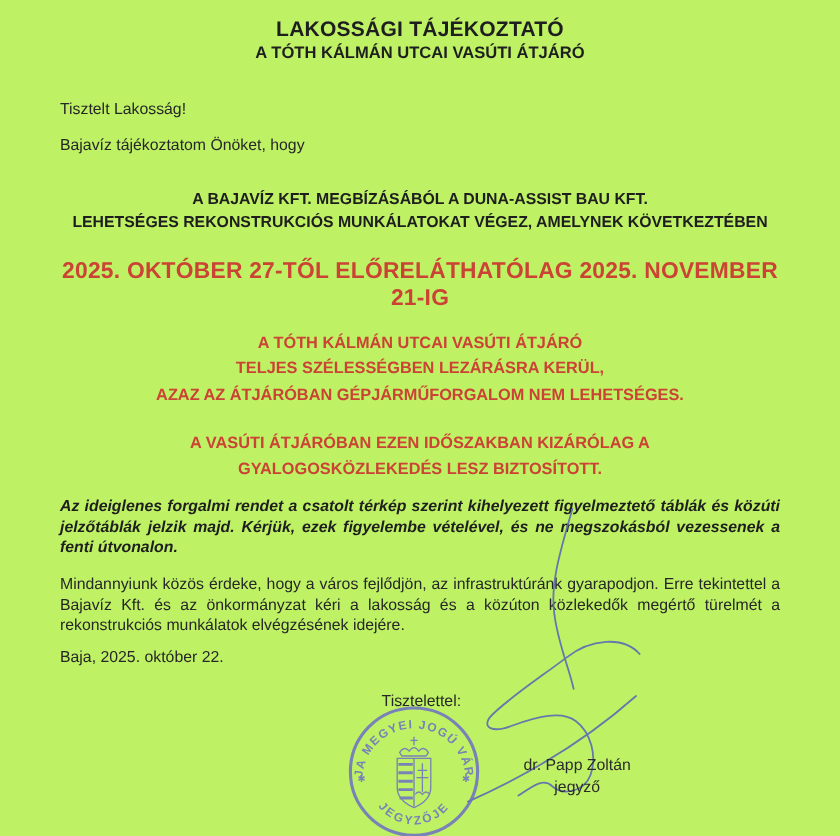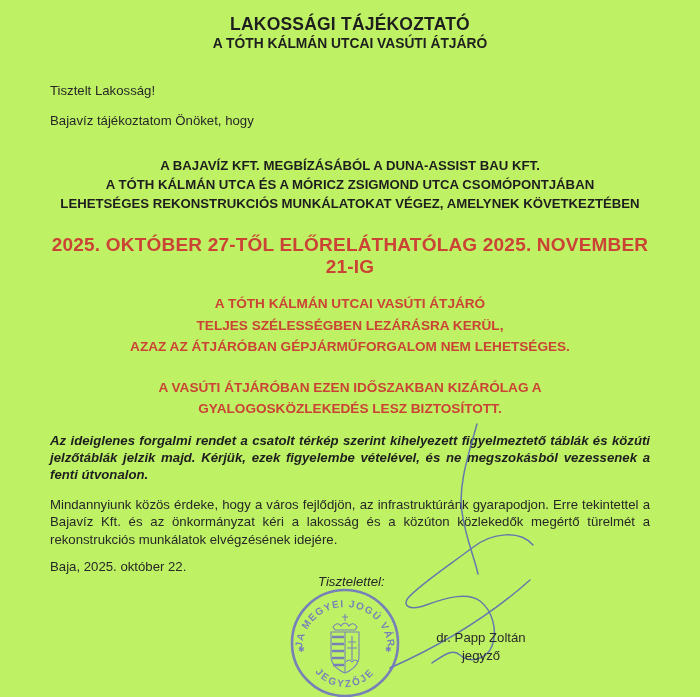--- a/index.html
+++ b/index.html
@@ -20,21 +20,21 @@
   .intro { margin-top: 15px; }
   .center-bold { margin-top: 29px; text-align: center; font-weight: 700; line-height: 1.42; color: #1e1e1e; }
   .red { color: #cb4335; }
   .date-line { margin-top: 21px; text-align: center; font-weight: 700; font-size: 19px; letter-spacing: .2px; }
   .red-block { margin-top: 15px; text-align: center; font-weight: 700; font-size: 13.6px; line-height: 1.58; }
   .red-block.second { margin-top: 19px; }
   .para { margin-top: 12px; text-align: justify; line-height: 1.3; }
   .para.bold-para { font-weight: 700; color: #1e1e1e; font-style: italic; }
   .para.reg { margin-top: 13px; }
   .dateline { margin-top: 11px; }
-  .closing { padding-left: 268px; font-style: italic; }
+  .closing { margin-top: 21px; padding-left: 268px; }
   .signer {
     position: absolute; left: 406px; top: 629px; width: 150px;
     text-align: center; line-height: 1.35; color: #2b2b2b;
   }
   .sig-svg { position: absolute; left: 370px; top: 408px; pointer-events: none; }
   .stamp-svg { position: absolute; left: 287px; top: 586px; pointer-events: none; }
 </style>
 </head>
 <body>
 
@@ -43,21 +43,20 @@
   <header>
     <div class="t1">LAKOSSÁGI TÁJÉKOZTATÓ</div>
     <div class="t2">A TÓTH KÁLMÁN UTCAI VASÚTI ÁTJÁRÓ</div>
   </header>
 
   <p class="salutation">Tisztelt Lakosság!</p>
   <p class="intro">Bajavíz tájékoztatom Önöket, hogy</p>
 
   <div class="center-bold">
     <div>A BAJAVÍZ KFT. MEGBÍZÁSÁBÓL A DUNA-ASSIST BAU KFT.</div>
-    <div>A TÓTH KÁLMÁN UTCA ÉS A MÓRICZ ZSIGMOND UTCA CSOMÓPONTJÁBAN</div>
     <div>LEHETSÉGES REKONSTRUKCIÓS MUNKÁLATOKAT VÉGEZ, AMELYNEK KÖVETKEZTÉBEN</div>
   </div>
 
   <div class="red date-line">2025. OKTÓBER 27-TŐL ELŐRELÁTHATÓLAG 2025. NOVEMBER 21-IG</div>
 
   <div class="red red-block">
     <div>A TÓTH KÁLMÁN UTCAI VASÚTI ÁTJÁRÓ</div>
     <div>TELJES SZÉLESSÉGBEN LEZÁRÁSRA KERÜL,</div>
     <div>AZAZ AZ ÁTJÁRÓBAN GÉPJÁRMŰFORGALOM NEM LEHETSÉGES.</div>
   </div>

